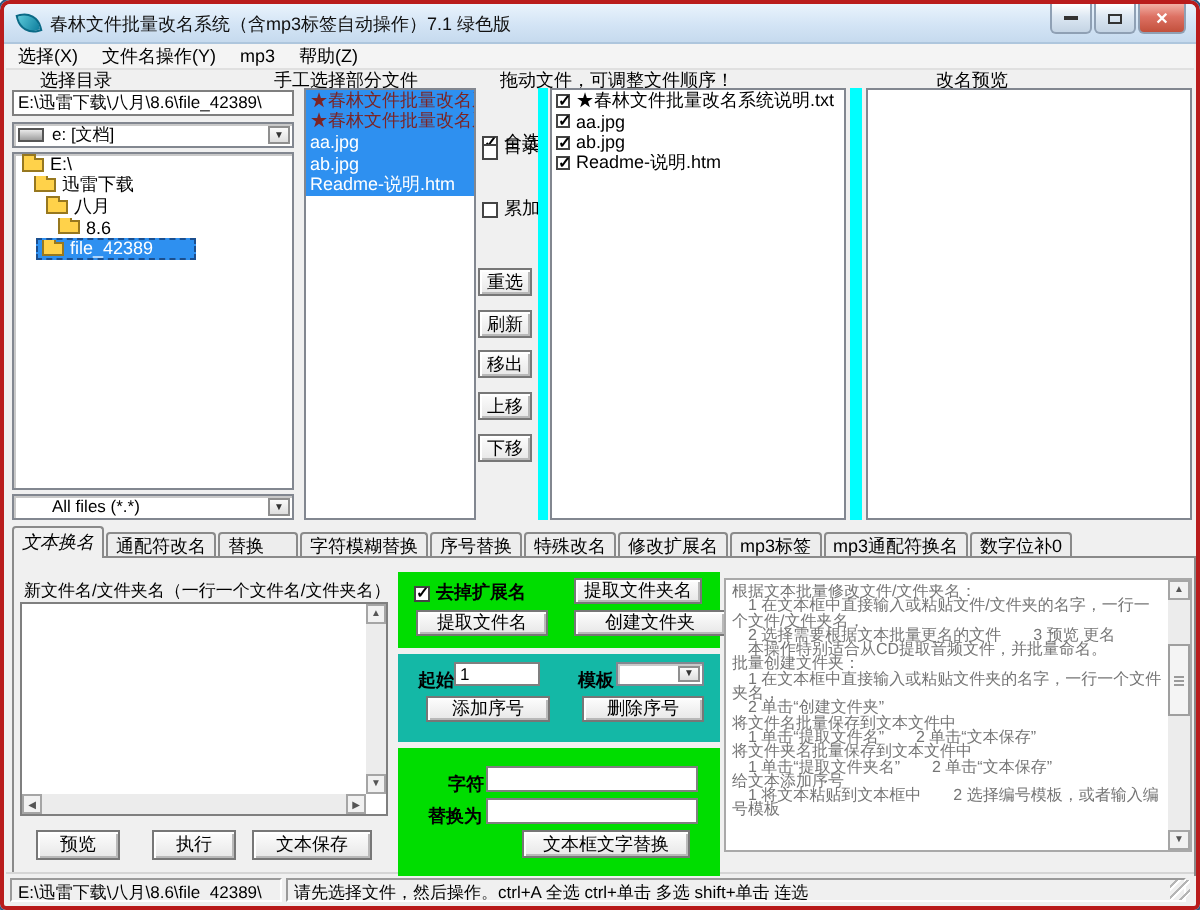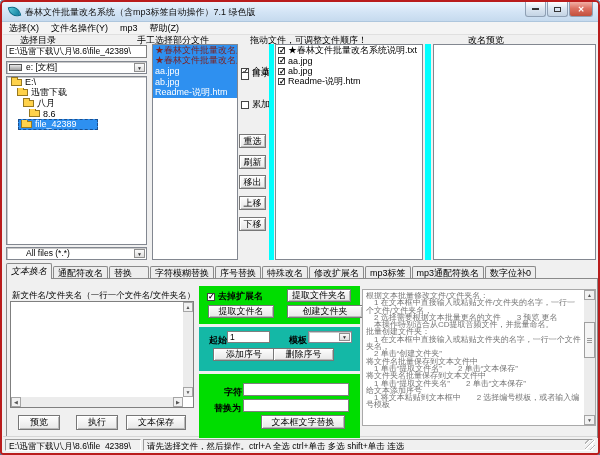--- a/index.html
+++ b/index.html
@@ -236,21 +236,21 @@
 
   <div class="yellowpanel" style="left:197px;top:325px;width:161px;height:44px;z-index:2">
     <span class="boldlbl" style="left:10px;top:7px">起始</span>
     <input class="tinput" style="left: 28px; top: 4px; width: 43px; height: 12px;" value="1">
     <span class="boldlbl" style="left:90px;top:7px">模板</span>
     <div class="sunken" style="position:absolute;left:109px;top:4px;width:44px;height:12px;">
       <span></span>
       <span class="combo-arrow">▼</span>
     </div>
     <div class="cbtn" style="left:14px;top:21px;width:62px;height:13px">添加序号</div>
-    <div class="cbtn" style="left:74px;top:21px;width:61px;height:13px">删除序号</div>
+    <div class="cbtn" style="left:92px;top:21px;width:61px;height:13px">删除序号</div>
   </div>
 
   <div class="greenpanel" style="left:197px;top:372px;width:161px;height:64px;z-index:2">
     <span class="boldlbl" style="left:25px;top:12px">字符</span>
     <input class="tinput" style="left: 44px; top: 9px; width: 106px; height: 13px;" value="">
     <span class="boldlbl" style="left:15px;top:28px">替换为</span>
     <input class="tinput" style="left: 44px; top: 25px; width: 106px; height: 13px;" value="">
     <div class="cbtn" style="left:62px;top:41px;width:84px;height:14px">文本框文字替换</div>
   </div>
 

